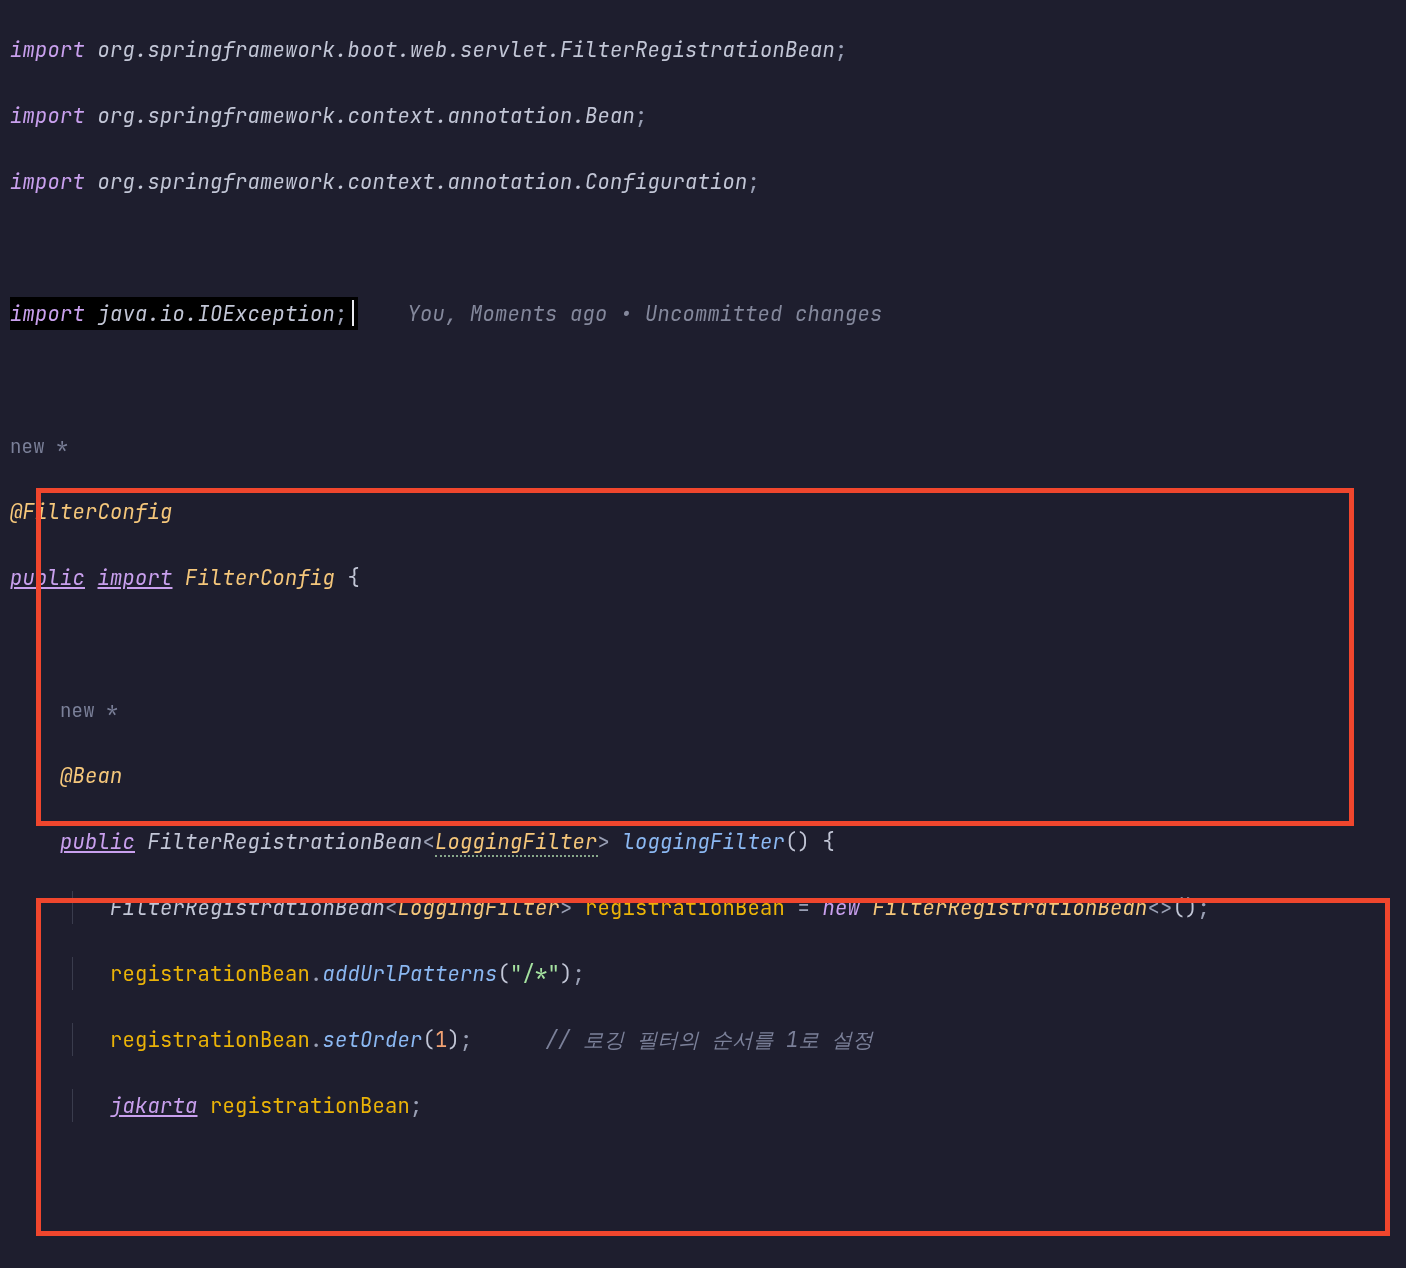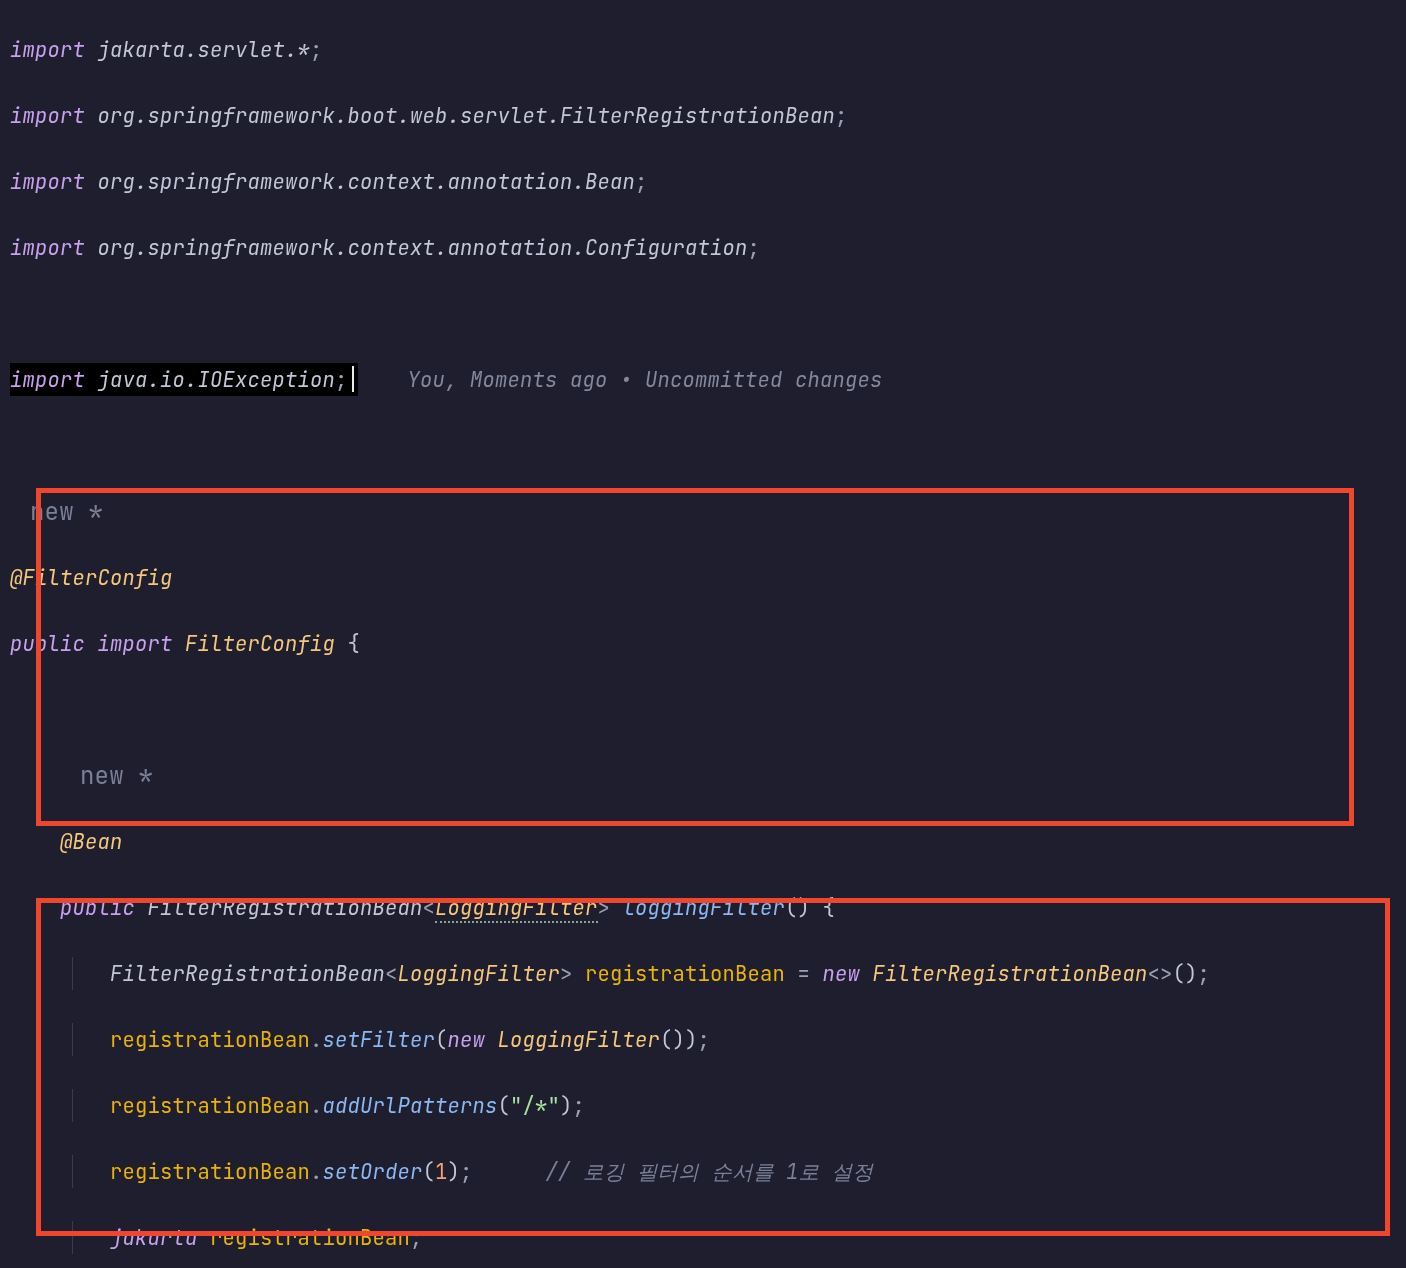--- a/index.html
+++ b/index.html
@@ -15,39 +15,39 @@
     font-size: 20.5px;
     line-height: 33px;
     color: #c2c6d6;
     padding: 0 0 0 10px;
     font-style: italic;
     letter-spacing: 0.2px;
     white-space: pre;
   }
   .line { display: block; height: 33px; }
   .kw-import { color: #c9a0ee; font-style: italic; }
-  .kw       { color: #c9a0ee; font-style: italic; }
+  .kw       { color: #c9a0ee; font-style: italic; text-decoration: underline; }
   .pkg      { color: #c2c6d6; font-style: italic; }
   .ann      { color: #f5c77b; font-style: italic; }
   .type     { color: #c2c6d6; font-style: italic; }
   .type-em  { color: #f5c77b; font-style: italic; }
   .method-decl { color: #8bb8f2; font-style: italic; }
   .method-call { color: #8bb8f2; font-style: italic; }
   .ident    { color: #eab308; font-style: normal; }
   .op       { color: #9aa0b5; font-style: normal; }
   .paren    { color: #c2c6d6; font-style: normal; }
   .brace    { color: #c2c6d6; font-style: normal; }
   .semi     { color: #9aa0b5; font-style: normal; }
   .str      { color: #a6e3a1; font-style: normal; }
   .num      { color: #f2a272; font-style: normal; }
   .newkw    { color: #c9a0ee; font-style: italic; }
   .diamond  { color: #9aa0b5; font-style: normal; }
   .comment  { color: #7b8099; font-style: italic; margin-left: 48px; }
   .vcs-hint { color: #84889c; font-style: italic; }
-  .inlay    { color: #7b8099; font-style: normal; font-size: 24px; margin-left: 20px; }
+  .inlay    { color: #7b8099; font-style: normal; font-size: 19px; }
   .cursor-line {
     background: #000000;
     display: inline-block;
     position: relative;
     padding-right: 10px;
   }
   .caret {
     position: absolute;
     right: 4px;
     top: 3px;
@@ -76,36 +76,34 @@
   }
   .code-line { position: relative; }
   .guide-col1 { left: 62px; }
 </style>
 </head>
 <body>
 
 <div class="container">
 
 <div class="editor">
-<span class="line code-line"><span class="kw-import">import</span> <span class="pkg">jakarta.servlet.*</span><span class="semi">;</span></span>
 <span class="line code-line"><span class="kw-import">import</span> <span class="pkg">org.springframework.boot.web.servlet.FilterRegistrationBean</span><span class="semi">;</span></span>
 <span class="line code-line"><span class="kw-import">import</span> <span class="pkg">org.springframework.context.annotation.Bean</span><span class="semi">;</span></span>
 <span class="line code-line"><span class="kw-import">import</span> <span class="pkg">org.springframework.context.annotation.Configuration</span><span class="semi">;</span></span>
 <span class="line"> </span>
 <span class="line code-line"><span class="cursor-line"><span class="kw-import">import</span> <span class="pkg">java.io.IOException</span><span class="semi">;</span><span class="caret"></span></span>    <span class="vcs-hint">You, Moments ago • Uncommitted changes</span></span>
 <span class="line"> </span>
 <span class="line code-line"><span class="inlay">new *</span></span>
 <span class="line code-line"><span class="ann">@FilterConfig</span></span>
 <span class="line code-line"><span class="kw">public</span> <span class="kw">import</span> <span class="type-em">FilterConfig</span> <span class="brace">{</span></span>
 <span class="line"> </span>
 <span class="line code-line">    <span class="inlay">new *</span></span>
 <span class="line code-line">    <span class="ann">@Bean</span></span>
 <span class="line code-line">    <span class="kw">public</span> <span class="type">FilterRegistrationBean</span><span class="op">&lt;</span><span class="type-em squiggle">LoggingFilter</span><span class="op">&gt;</span> <span class="method-decl">loggingFilter</span><span class="paren">()</span> <span class="brace">{</span></span>
 <span class="line code-line"><span class="indent-guide guide-col1"></span>        <span class="type">FilterRegistrationBean</span><span class="op">&lt;</span><span class="type-em">LoggingFilter</span><span class="op">&gt;</span> <span class="ident">registrationBean</span><span class="op"> = </span><span class="newkw">new</span> <span class="type-em">FilterRegistrationBean</span><span class="diamond">&lt;&gt;</span><span class="paren">()</span><span class="semi">;</span></span>
-<span class="line code-line"><span class="indent-guide guide-col1"></span>        <span class="ident">registrationBean</span><span class="op">.</span><span class="method-call">setFilter</span><span class="paren">(</span><span class="newkw">new</span> <span class="type-em">LoggingFilter</span><span class="paren">()</span><span class="paren">)</span><span class="semi">;</span></span>
 <span class="line code-line"><span class="indent-guide guide-col1"></span>        <span class="ident">registrationBean</span><span class="op">.</span><span class="method-call">addUrlPatterns</span><span class="paren">(</span><span class="str">"/*"</span><span class="paren">)</span><span class="semi">;</span></span>
 <span class="line code-line"><span class="indent-guide guide-col1"></span>        <span class="ident">registrationBean</span><span class="op">.</span><span class="method-call">setOrder</span><span class="paren">(</span><span class="num">1</span><span class="paren">)</span><span class="semi">;</span>  <span class="comment">// 로깅 필터의 순서를 1로 설정</span></span>
 <span class="line code-line"><span class="indent-guide guide-col1"></span>        <span class="kw">jakarta</span> <span class="ident">registrationBean</span><span class="semi">;</span></span>
 
 
 
 
 
 
 

